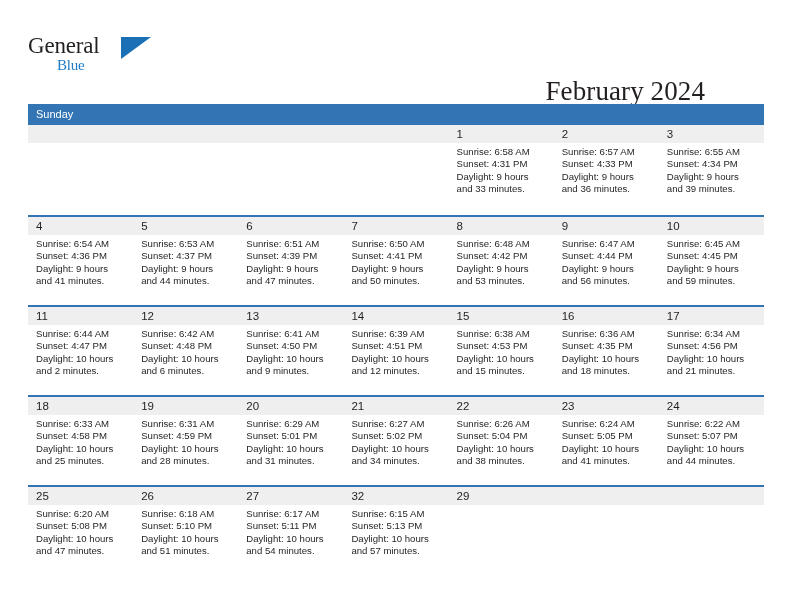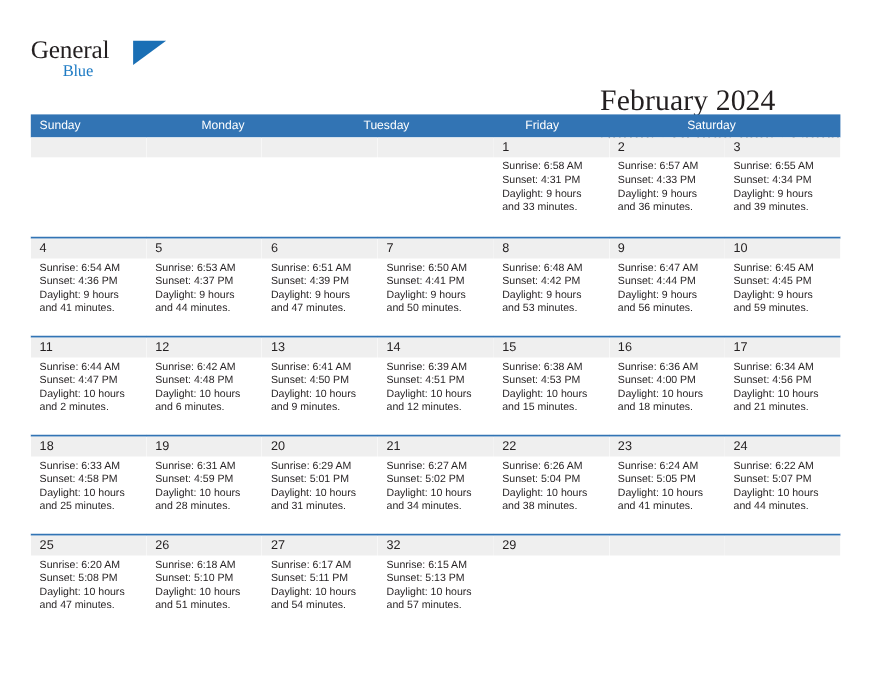--- a/index.html
+++ b/index.html
@@ -94,20 +94,21 @@
     position: absolute;
     left: 28px;
     top: 104px;
     width: 736px;
   }
 
   .weekday-row {
     display: flex;
     background: #3274b4;
     height: 21px;
+    flex-direction: column;
   }
   .weekday {
     flex: 1 1 0;
     color: #ffffff;
     font-size: 11px;
     line-height: 21px;
     padding-left: 8px;
     box-sizing: border-box;
     white-space: nowrap;
   }
@@ -336,21 +337,21 @@
               <div class="day-line">Sunrise: 6:38 AM</div>
               <div class="day-line">Sunset: 4:53 PM</div>
               <div class="day-line">Daylight: 10 hours</div>
               <div class="day-line">and 15 minutes.</div>
             </div>
           </div>
           <div class="day-cell">
             <div class="day-number">16</div>
             <div class="day-body">
               <div class="day-line">Sunrise: 6:36 AM</div>
-              <div class="day-line">Sunset: 4:00 PM</div>
+              <div class="day-line">Sunset: 4:35 PM</div>
               <div class="day-line">Daylight: 10 hours</div>
               <div class="day-line">and 18 minutes.</div>
             </div>
           </div>
           <div class="day-cell">
             <div class="day-number">17</div>
             <div class="day-body">
               <div class="day-line">Sunrise: 6:34 AM</div>
               <div class="day-line">Sunset: 4:56 PM</div>
               <div class="day-line">Daylight: 10 hours</div>

